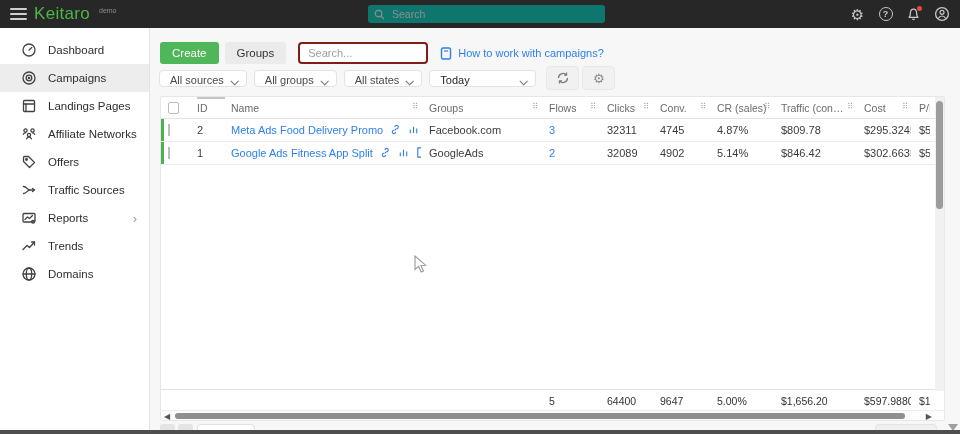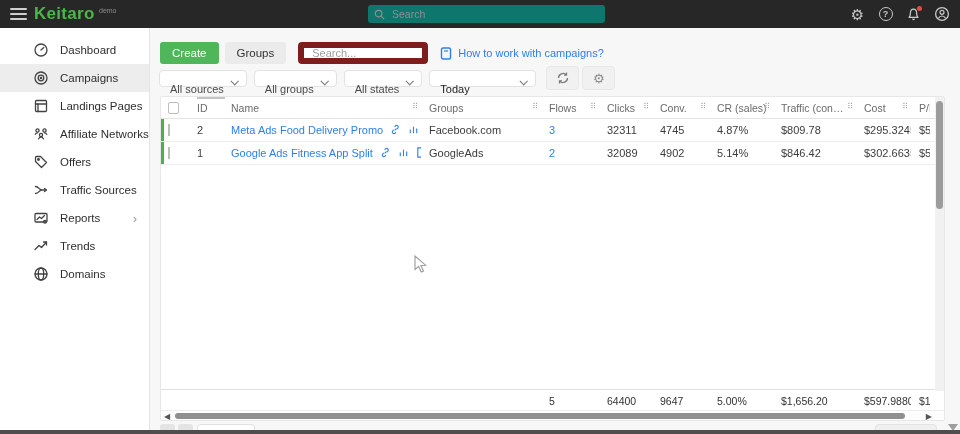--- a/index.html
+++ b/index.html
@@ -4,57 +4,57 @@
 <style>
   * { margin:0; padding:0; box-sizing:border-box; }
   html,body { background:#fff; }
   body { font-family:"Liberation Sans","DejaVu Sans",sans-serif; }
   .app { position:relative; width:960px; height:434px; overflow:hidden; background:#f7f7f7; }
 
   
   .topbar { position:absolute; left:0; top:0; width:960px; height:28px; background:#272727; z-index:30; }
   .hamburger { position:absolute; left:10px; top:8px; width:17px; height:12px; cursor:pointer; }
   .hamburger span { display:block; height:2px; background:#cfcfcf; margin-bottom:3px; border-radius:1px; }
-  .logo { position:absolute; left:34px; top:4px; font-size:17px; font-weight:bold; color:#4cb648; letter-spacing:.3px; }
+  .logo { position:absolute; left:34px; top:4px; font-size:17px; font-weight:normal; color:#4cb648; letter-spacing:.3px; }
   .logo-badge { position:absolute; left:99px; top:7px; font-size:7px; color:#8f8f8f; }
   .top-search { position:absolute; left:368px; top:5px; width:237px; height:18px; background:#0f766e; border-radius:3px; display:flex; align-items:center; padding:0 6px; }
   .top-search .mag { width:11px; height:11px; margin-right:7px; flex:none; }
   .top-search input { background:transparent; border:none; outline:none; color:#cfcfcf; font-size:10.5px; width:100%; font-family:inherit; }
   .top-search input::placeholder { color:#8f8f8f; }
   .top-icons { position:absolute; right:10px; top:0; height:28px; display:flex; align-items:center; gap:11px; }
   .tico { position:relative; width:17px; height:17px; display:flex; align-items:center; justify-content:center; color:#c8c8c8; cursor:pointer; }
   .tico svg { display:block; }
   .gear-glyph { font-size:15px; line-height:1; color:#c8c8c8; }
   .help-circ { width:14px; height:14px; border:1.4px solid #c8c8c8; border-radius:50%; font-size:9px; font-weight:bold; display:flex; align-items:center; justify-content:center; color:#c8c8c8; }
   .bell-dot { position:absolute; right:0; top:0; width:5px; height:5px; border-radius:50%; background:#e5493d; }
 
   
   .sidebar { position:absolute; left:0; top:28px; width:150px; height:402px; background:#fff; border-right:1px solid #e4e4e4; padding-top:8px; z-index:20; }
-  .side-item { position:relative; height:28px; display:flex; align-items:center; padding-left:32px; cursor:pointer; }
+  .side-item { position:relative; height:28px; display:flex; align-items:center; padding-left:20px; cursor:pointer; }
   .side-item.selected { background:#ededed; }
   .side-item .sicon { width:17px; height:17px; margin-right:11px; flex:none; display:flex; align-items:center; justify-content:center; }
   .side-item .slabel { font-size:11.5px; color:#2e2e2e; }
   .side-item .sub-arrow { position:absolute; right:12px; top:50%; transform:translateY(-50%); color:#9a9a9a; font-size:13px; }
   .sicon svg { stroke:#424242; fill:none; stroke-width:1.3; stroke-linecap:round; stroke-linejoin:round; }
 
   
   .content { position:absolute; left:150px; top:28px; width:810px; height:402px; background:#f7f7f7; }
 
   .toolbar { position:absolute; left:10px; top:14px; height:22px; display:flex; align-items:center; }
   .btn { height:22px; border-radius:3px; font-size:11.5px; display:inline-flex; align-items:center; padding:0 11px; cursor:pointer; border:1px solid transparent; font-family:inherit; }
   .btn-create { background:#50b65a; color:#fff; margin-right:6px; }
   .btn-groups { background:#ebebeb; color:#333; margin-right:12px; }
-  .tb-search { width:130px; height:22px; background:#fff; border:6px solid #7f1d1d; border-radius:4px; font-size:11px; padding:0 8px; color:#333; outline:none; font-family:inherit; }
+  .tb-search { width:130px; height:22px; background:#fff; border:2px solid #7f1d1d; border-radius:4px; font-size:11px; padding:0 8px; color:#333; outline:none; font-family:inherit; }
   .tb-search::placeholder { color:#9e9e9e; }
   .help-link { display:flex; align-items:center; margin-left:12px; cursor:pointer; }
   .help-link .book { margin-right:6px; display:flex; }
   .help-link a { font-size:11px; color:#2d7ff0; text-decoration:none; }
 
   .filters { position:absolute; left:9px; top:38px; height:24px; display:flex; align-items:center; }
-  .select { position:relative; height:17px; background:#fff; border:1px solid #e2e2e2; border-radius:4px; display:flex; align-items:flex-start; padding:12px 22px 0 10px; font-size:11px; color:#4a4a4a; margin-right:7px; cursor:pointer; }
+  .select { position:relative; height:17px; background:#fff; border:1px solid #e2e2e2; border-radius:4px; display:flex; align-items:flex-end; padding:12px 22px 0 10px; font-size:11px; color:#4a4a4a; margin-right:7px; cursor:pointer; }
   .select.dark { color:#1f1f1f; }
   .chev { position:absolute; right:9px; top:8px; width:6px; height:6px; border-right:1.4px solid #777; border-bottom:1.4px solid #777; transform:rotate(45deg) translateY(-1px); }
   .icon-btn { width:33px; height:24px; background:#f1f1f1; border:1px solid #e7e7e7; border-radius:4px; display:flex; align-items:center; justify-content:center; margin-left:3px; cursor:pointer; color:#7a7a7a; }
   .icon-btn svg { stroke:#7a7a7a; fill:none; stroke-width:1.3; }
   .icon-btn .gear-glyph2 { font-size:13px; color:#8a8a8a; line-height:1; }
 
   
   .panel { position:absolute; left:10px; top:68px; width:785px; height:325px; background:#fff; border:1px solid #e7e7e7; border-radius:2px; display:flex; flex-direction:column; }
   .grid { display:grid; grid-template-columns:18px 14px 32px 196px 120px 58px 53px 57px 64px 83px 55px 19px; align-items:center; }
   .thead { height:22px; border-bottom:1px solid #e3e3e3; color:#6b6b6b; font-size:10.5px; flex:none; }

